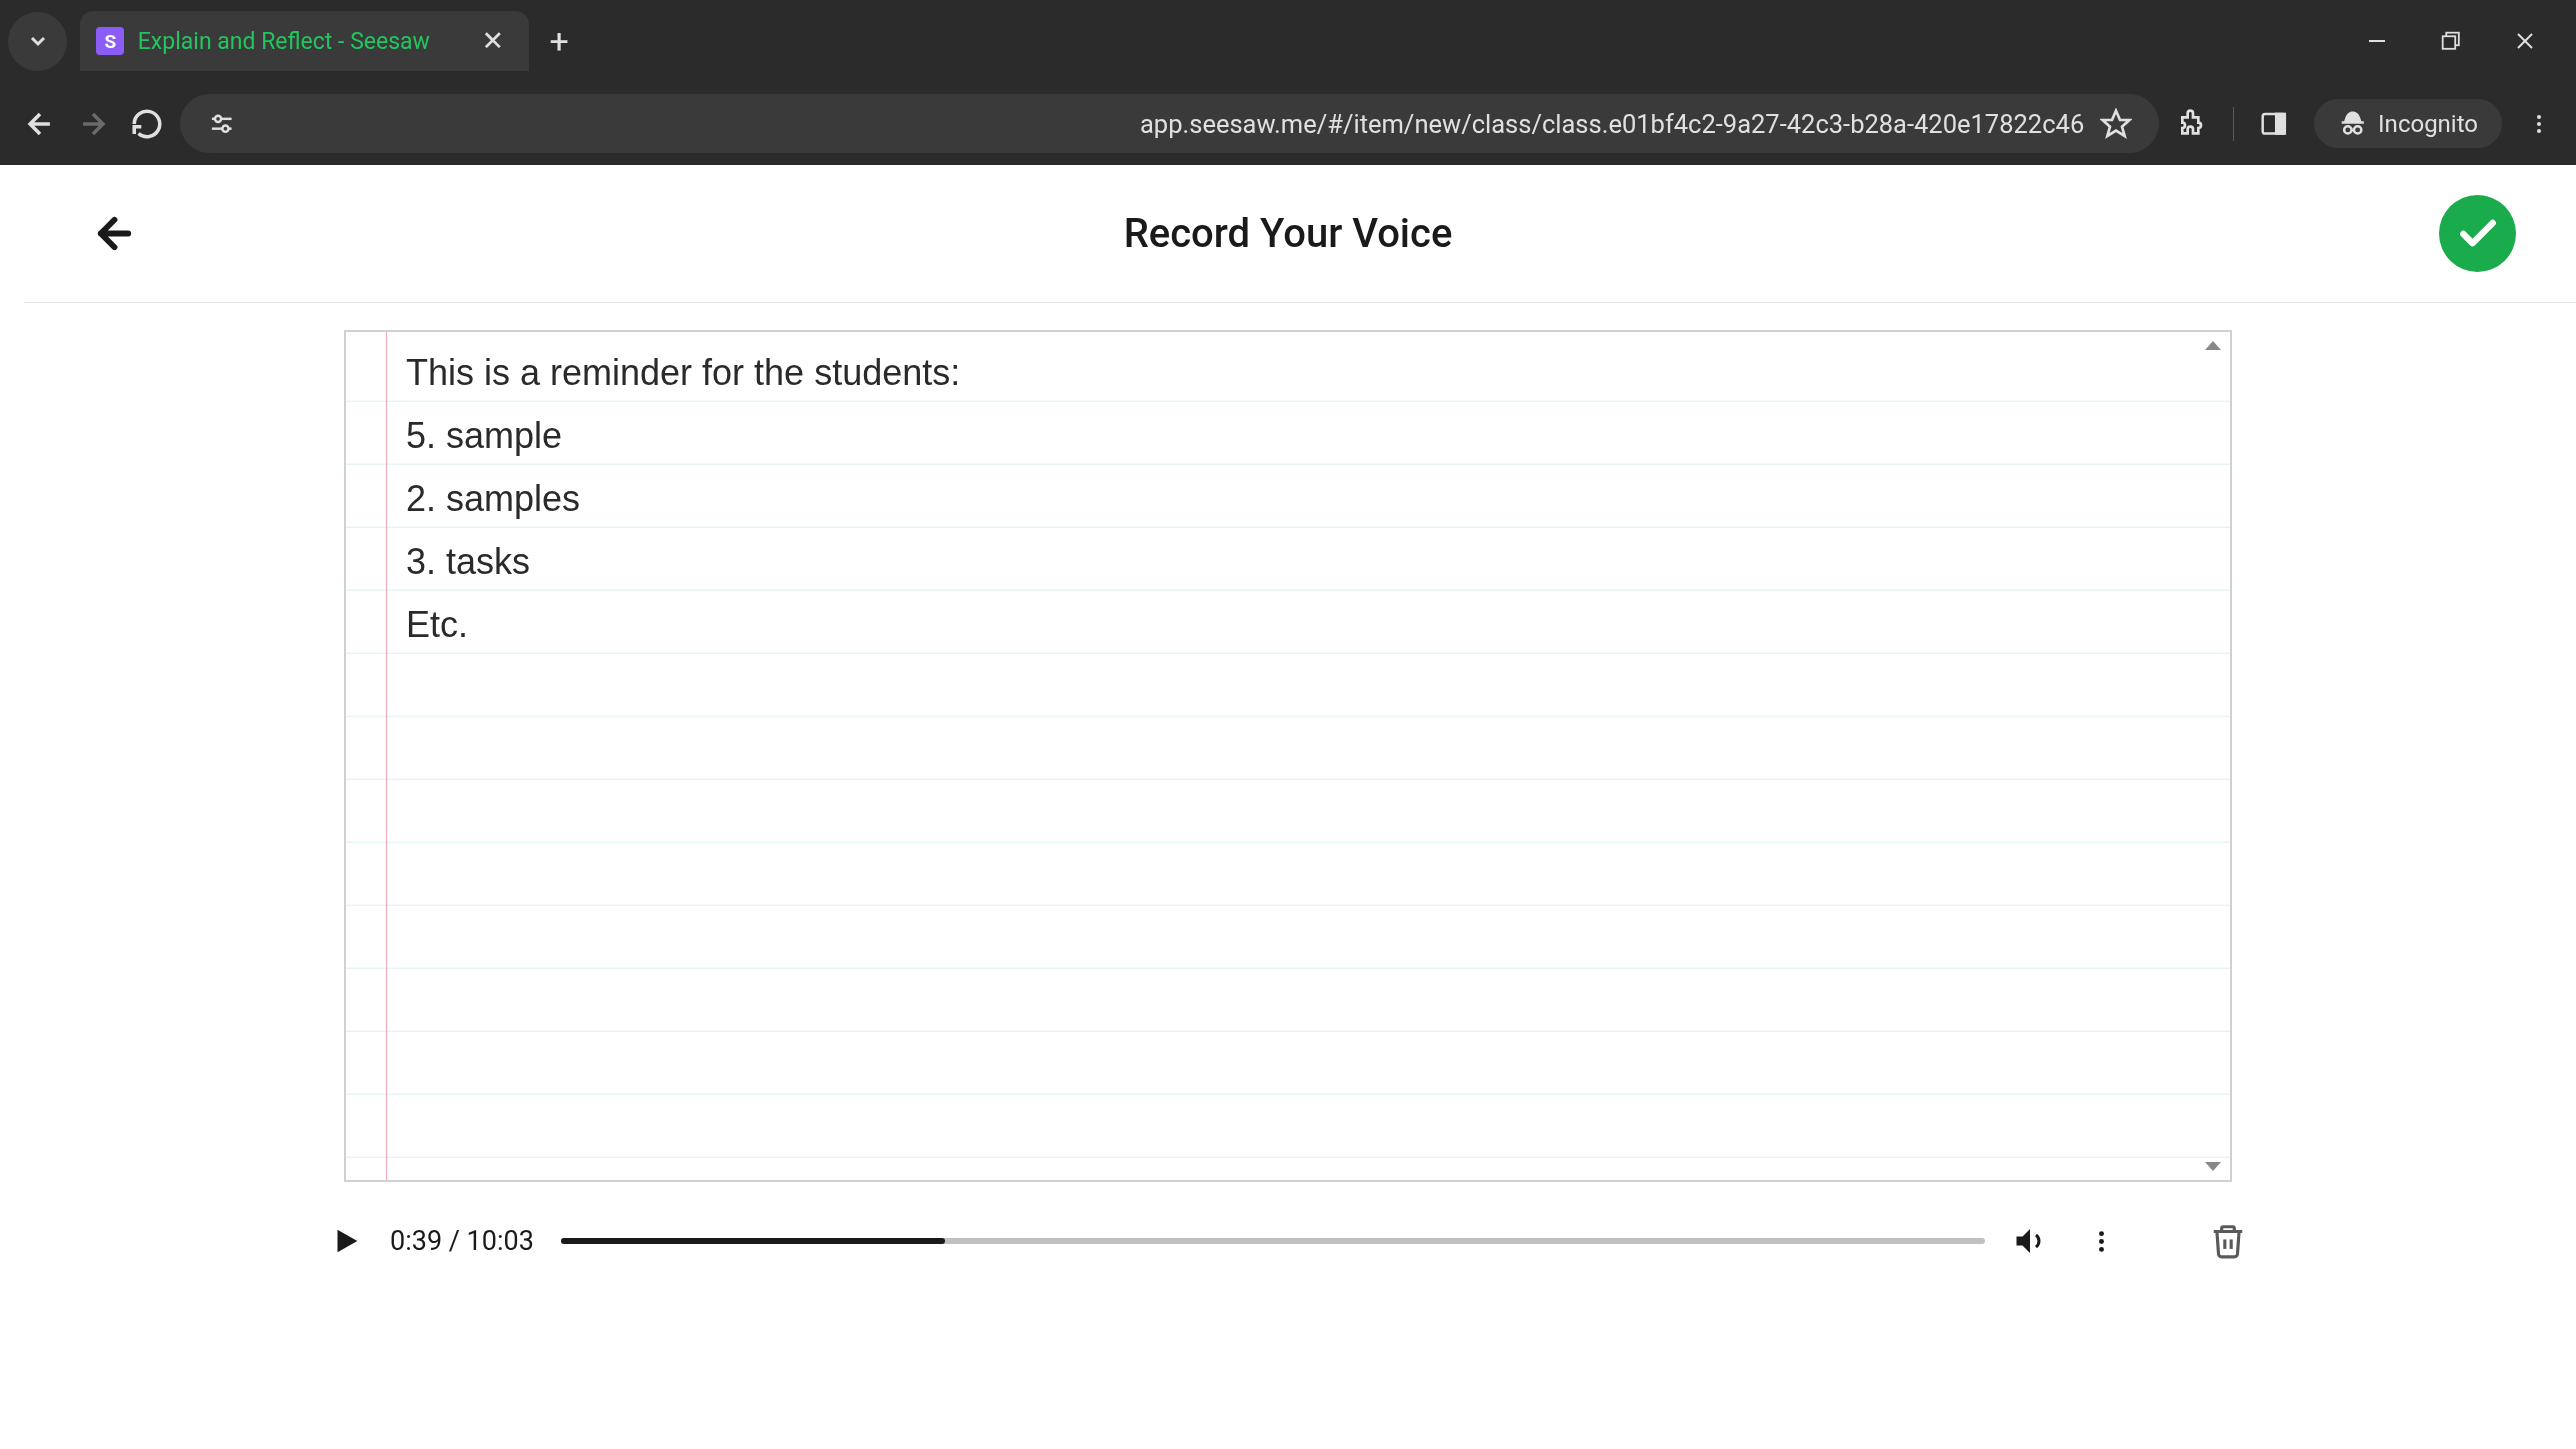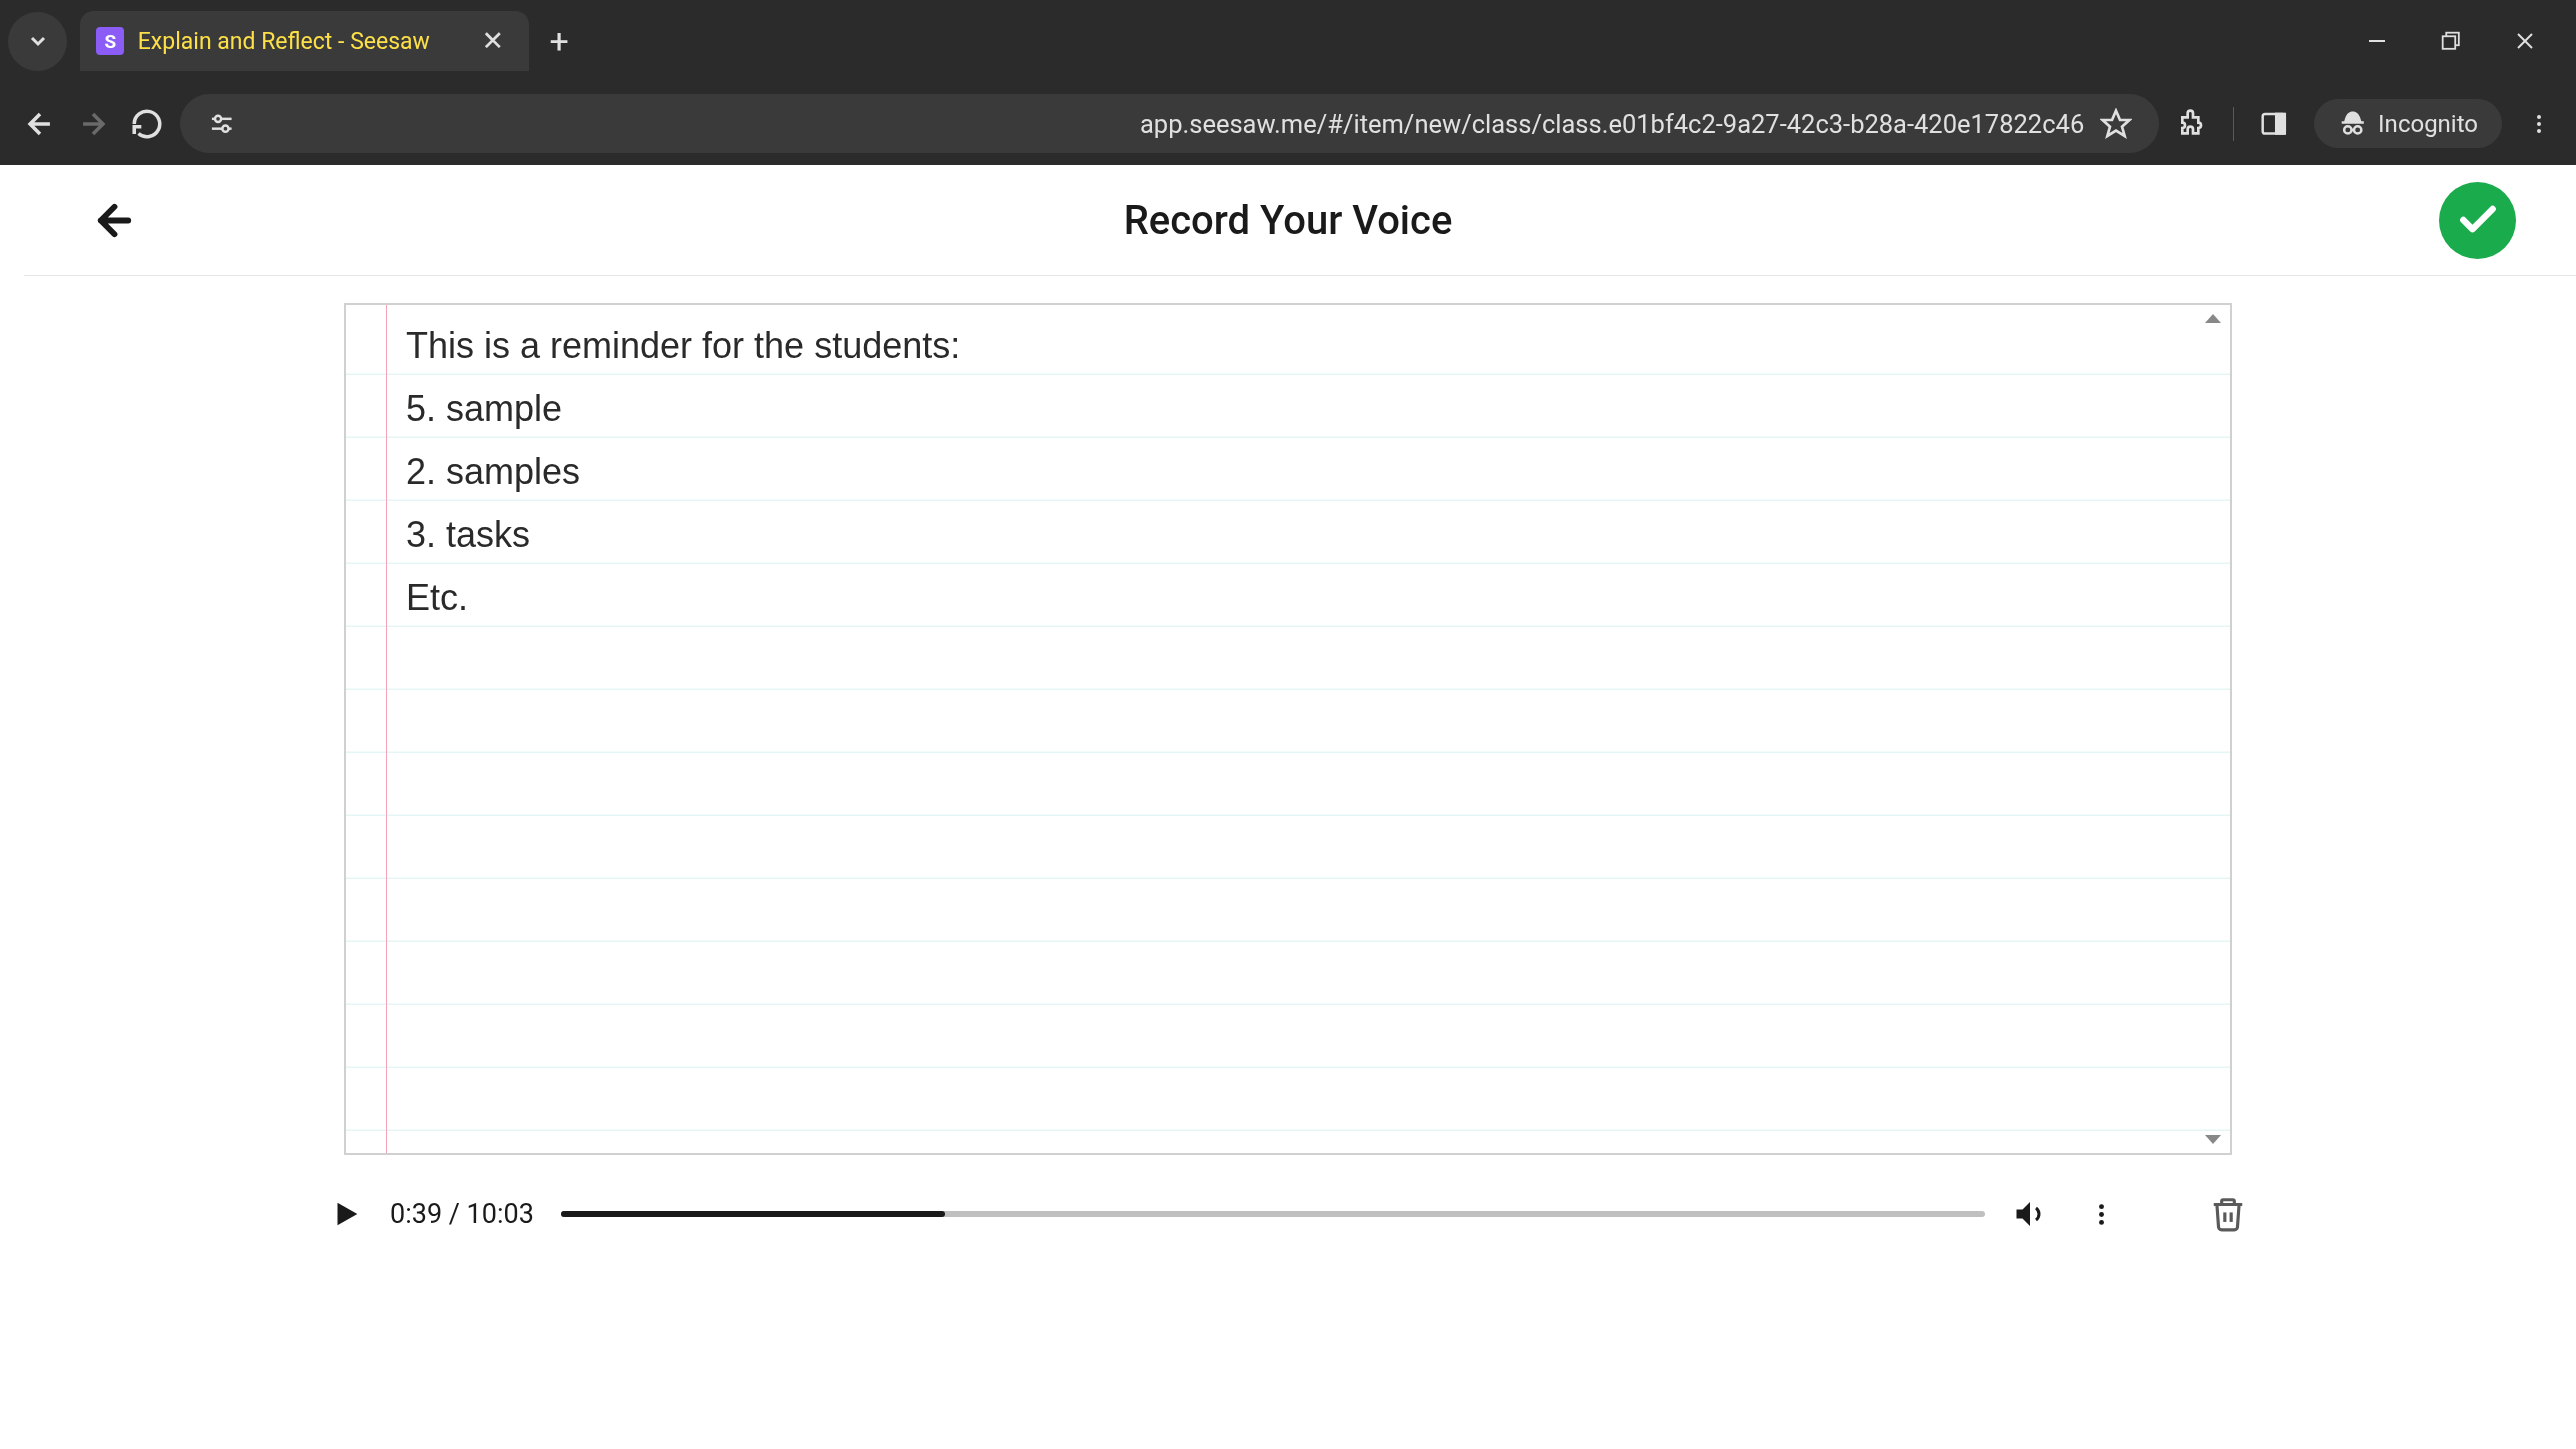--- a/index.html
+++ b/index.html
@@ -58,21 +58,21 @@
       border-radius: 4px;
       display: flex;
       align-items: center;
       justify-content: center;
       color: white;
       font-size: 19px;
       font-weight: bold;
     }
     
     .tab-title {
-      color: #fde047;
+      color: #22c55e;
       font-size: 23px;
       flex: 1;
     }
     
     .tab-close {
       color: #e0e0e0;
       font-size: 27px;
       cursor: pointer;
       padding: 0 5.4px;
     }
@@ -194,21 +194,21 @@
       background: #ffffff;
       height: calc(1449px - 165px);
       display: flex;
       flex-direction: column;
     }
     
     .app-header {
       display: flex;
       align-items: center;
       justify-content: space-between;
-      height: 111px;
+      height: 138px;
       padding: 0 60px;
       border-bottom: 0.7px solid #e5e5e5;
       margin-left: 24px;
     }
     
     .back-btn {
       cursor: pointer;
       display: flex;
       align-items: center;
       justify-content: center;

